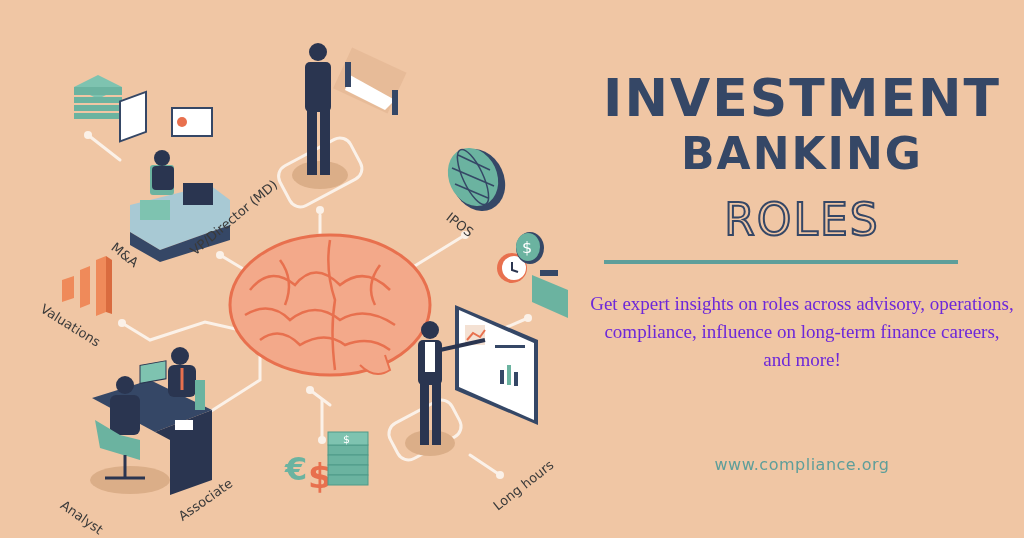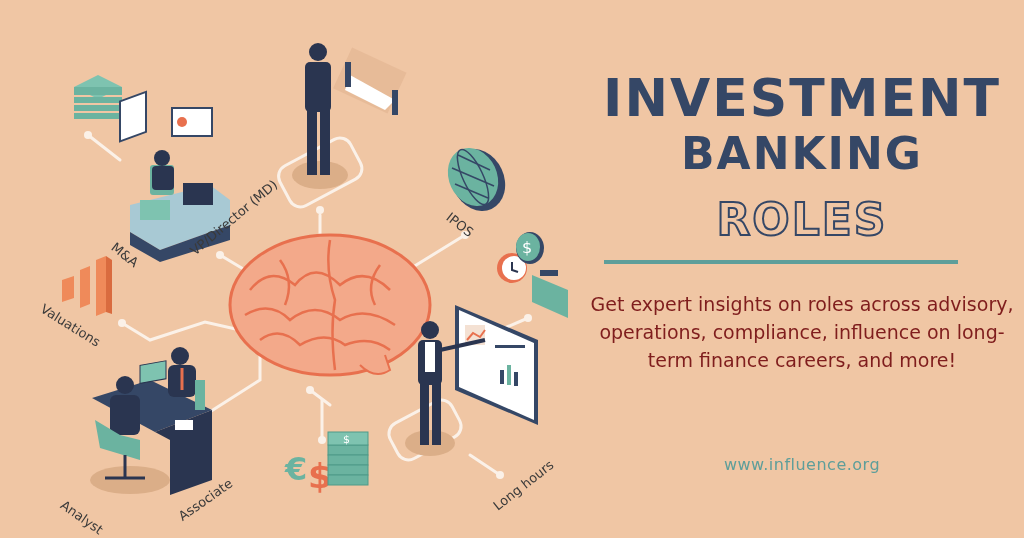--- a/index.html
+++ b/index.html
@@ -4,23 +4,23 @@
 <style>
   html,body{margin:0;padding:0;}
   body{width:1024px;height:538px;overflow:hidden;background:#f0c6a4;font-family:"DejaVu Sans","Liberation Sans",sans-serif;position:relative;}
   .canvas{position:absolute;inset:0;}
   .illus{position:absolute;left:0;top:0;width:580px;height:538px;}
   .label{position:absolute;font-size:13px;color:#3a3a3a;white-space:nowrap;transform-origin:left center;}
   .right{position:absolute;left:580px;top:0;width:444px;height:528px;text-align:center;}
   .title1,.title2{font-family:"DejaVu Sans","Liberation Sans",sans-serif;font-weight:bold;color:#354766;letter-spacing:2px;line-height:1;}
   .title1{position:absolute;left:0;right:0;top:72px;font-size:52px;}
   .title2{position:absolute;left:0;right:0;top:132px;font-size:44px;}
-  .roles{position:absolute;left:0;right:0;top:198px;font-size:44px;font-weight:bold;color:#f0c6a4;-webkit-text-stroke:2px #354766;letter-spacing:2px;line-height:1;}
+  .roles{position:absolute;left:0;right:0;top:198px;font-size:44px;font-weight:normal;color:#f0c6a4;-webkit-text-stroke:2px #354766;letter-spacing:2px;line-height:1;}
   .divider{position:absolute;left:24px;width:354px;top:260px;height:4px;background:#5e9e9a;}
-  .desc{position:absolute;left:0;right:0;top:290px;font-size:19px;line-height:28px;color:#7f1d1d;padding:0 10px;}
+  .desc{position:absolute;left:0;right:0;top:290px;font-size:19px;line-height:28px;color:#6d28d9;padding:0 10px;font-family:Liberation Serif, serif;}
   .url{position:absolute;left:0;right:0;top:455px;font-size:16px;color:#5e9e9a;letter-spacing:0.5px;}
 </style>
 </head>
 <body>
 
 <div class="canvas">
 
   <svg class="illus" viewBox="0 0 580 538">
 
     <g stroke="#fbf1e8" stroke-width="3" fill="none" stroke-linecap="round">
@@ -178,15 +178,15 @@
   <span class="label" style="left:495px;top:500px;transform:rotate(-38deg);">Long hours</span>
   <span class="label" style="left:62px;top:496px;transform:rotate(35deg);">Analyst</span>
   <span class="label" style="left:180px;top:510px;transform:rotate(-35deg);">Associate</span>
 
   <div class="right">
     <div class="title1">INVESTMENT</div>
     <div class="title2">BANKING</div>
     <div class="roles">ROLES</div>
     <div class="divider"></div>
     <div class="desc">Get expert insights on roles across advisory, operations, compliance, influence on long-term finance careers, and more!</div>
-    <div class="url">www.influence.org</div>
+    <div class="url">www.compliance.org</div>
   </div>
 </div>
 
 </body></html>

